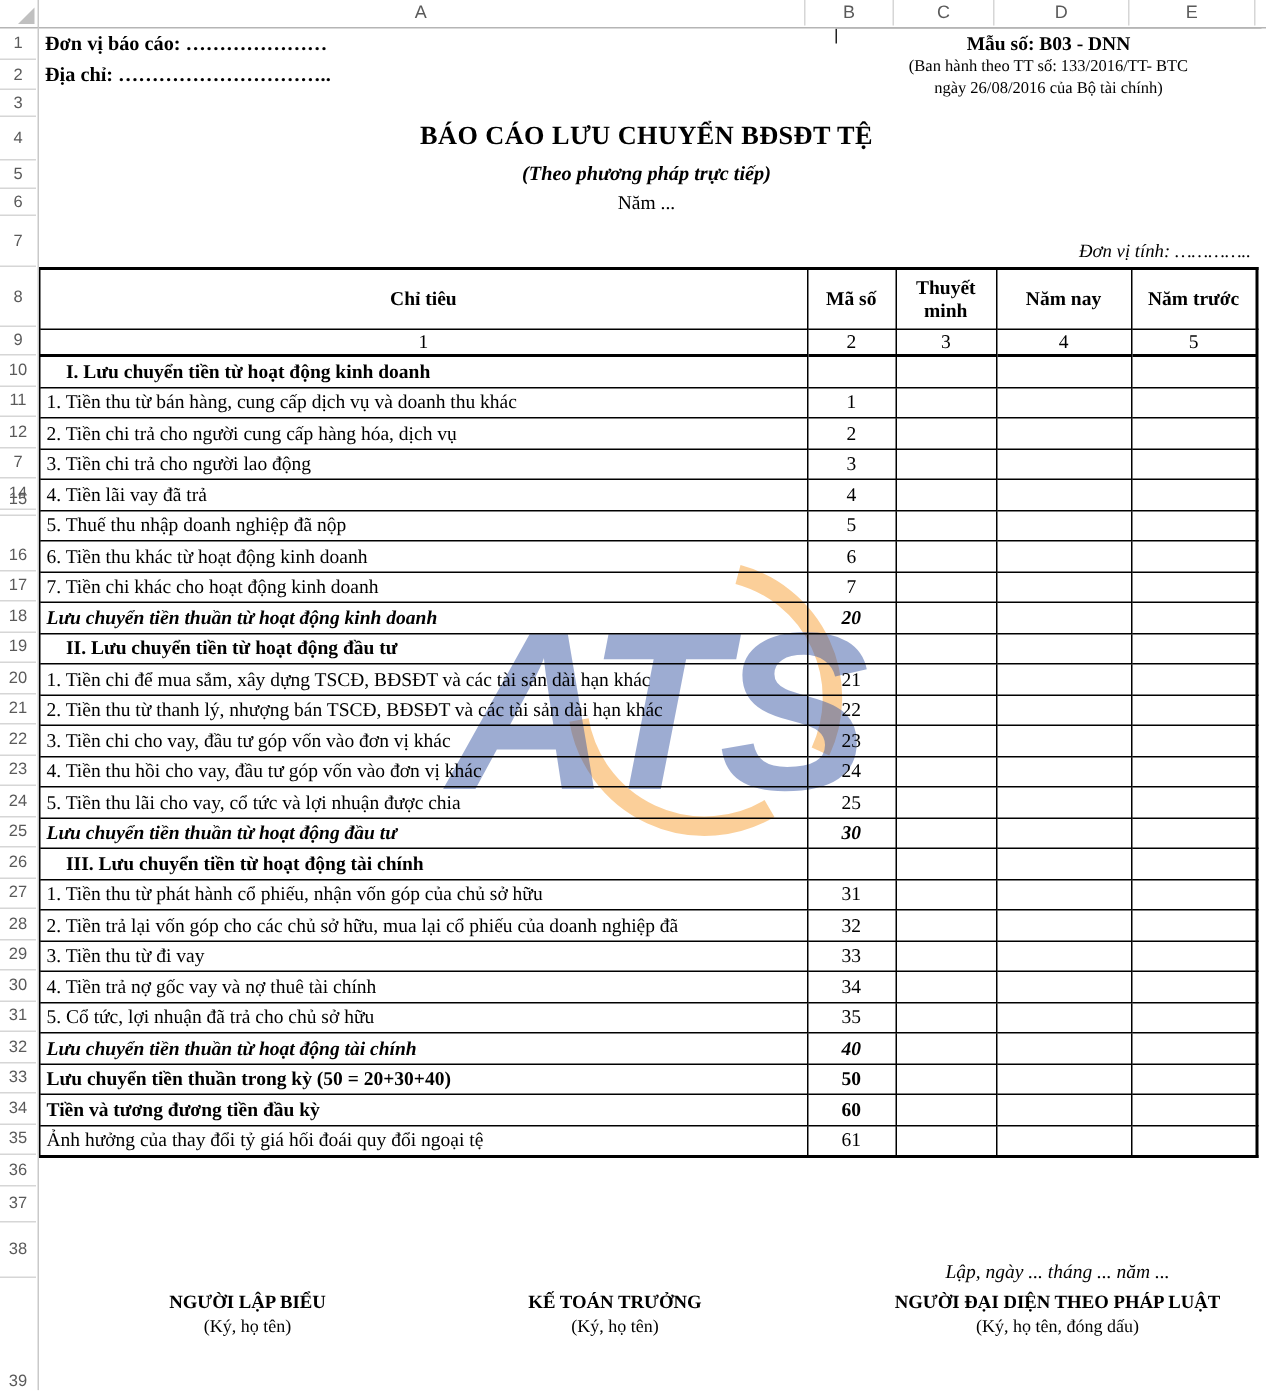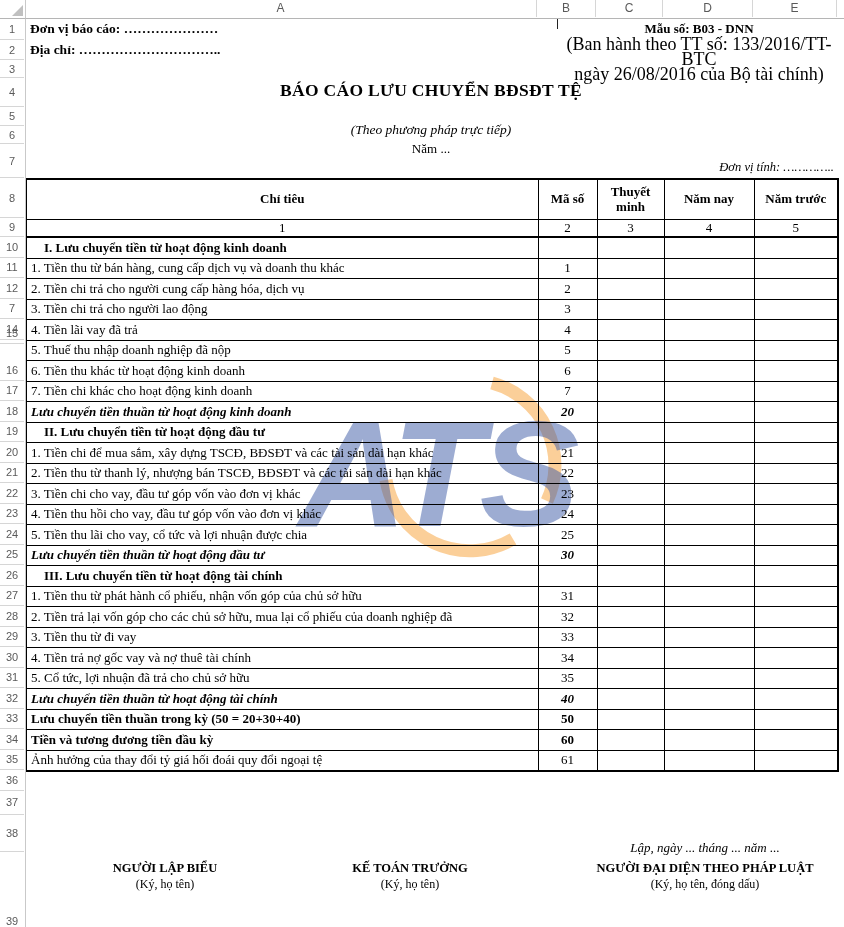--- a/index.html
+++ b/index.html
@@ -26,25 +26,25 @@
   .content{position:absolute;left:25px;top:18px;width:819px;height:909px;}
   .wm{position:absolute;left:270px;top:340px;z-index:0;}
 
   .corp-line{position:absolute;left:5px;font-weight:bold;font-size:13.5px;white-space:nowrap;z-index:1;}
   .corp-1{top:3px;} .corp-2{top:24px;}
 
   .form-box{position:absolute;left:532px;top:0;width:284px;text-align:center;z-index:1;
             border-top:1.5px solid #222;padding-top:2px;}
   .form-box:before{content:"";position:absolute;left:0;top:0;height:10px;border-left:1.5px solid #222;}
   .form-no{font-weight:bold;font-size:13px;line-height:16px;}
-  .form-issued{font-size:18px;line-height:15px;}
+  .form-issued{font-size:11px;line-height:15px;}
 
   .title-block{position:absolute;left:0;top:60px;width:812px;text-align:center;z-index:1;}
   .doc-title{font-size:17.5px;font-weight:bold;letter-spacing:.3px;line-height:24px;}
-  .doc-subtitle{font-size:13.5px;font-weight:normal;font-style:italic;line-height:21px;margin-top:17px;}
+  .doc-subtitle{font-size:13.5px;font-weight:bold;font-style:italic;line-height:21px;margin-top:3px;}
   .doc-year{font-size:13px;line-height:18px;}
 
   .unit-line{position:absolute;right:10px;top:142px;font-style:italic;font-size:12.5px;z-index:1;}
 
   
   table.doc{position:absolute;left:0;top:160px;width:812px;border-collapse:collapse;
             table-layout:fixed;z-index:1;background:transparent;}
   table.doc{border:2px solid #000;}
   .doc th,.doc td{border:1px solid #000;padding:0 4px;font-size:13px;vertical-align:middle;
             overflow:hidden;white-space:nowrap;background:transparent;font-weight:normal;}

